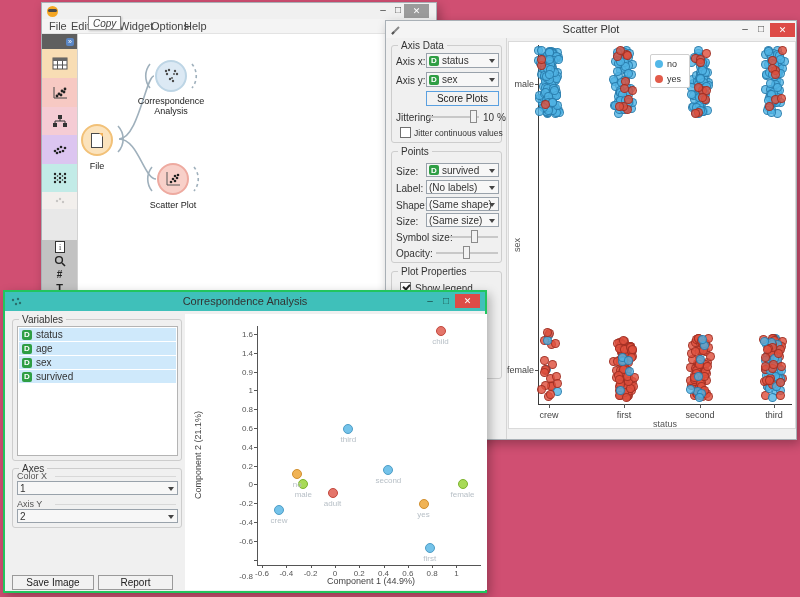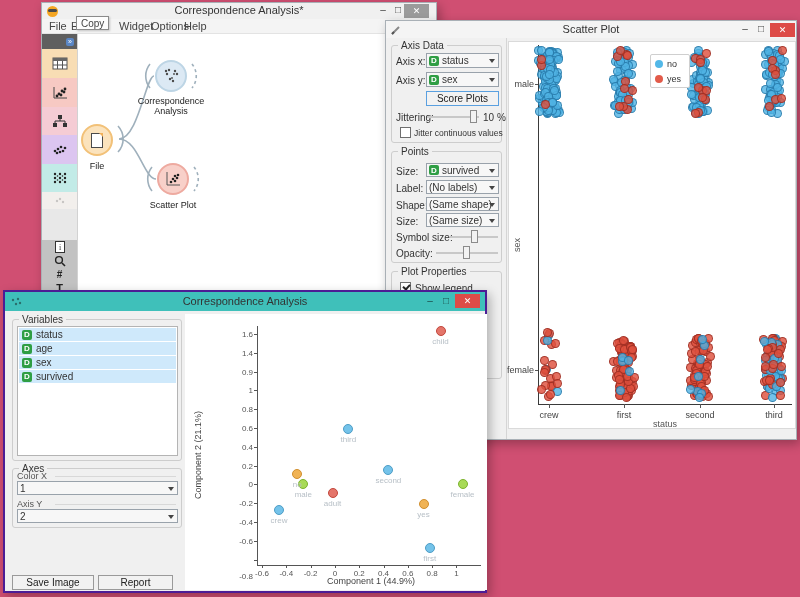--- a/index.html
+++ b/index.html
@@ -34,44 +34,43 @@
   .axisline { position:absolute; background:#3a3a3a; }
   .ticklab { position:absolute; font-size:8px; color:#555; white-space:nowrap; }
   .catlab { position:absolute; font-size:9px; color:#444; text-align:center; }
   .sdot { position:absolute; width:9px; height:9px; border-radius:50%; }
   .sdot.no { background:rgba(80,179,228,.8); border:1px solid rgba(38,120,168,.85); }
   .sdot.yes { background:rgba(222,80,62,.82); border:1px solid rgba(155,44,33,.85); }
   .cadot { position:absolute; width:10px; height:10px; border-radius:50%; }
   .calab { position:absolute; font-size:8px; color:#b7bfc6; transform:translateX(-50%); white-space:nowrap; }
   .rot { transform-origin:0 0; transform:rotate(-90deg); white-space:nowrap; position:absolute; }
   .listitem { position:relative; height:13px; margin-bottom:1px; display:flex; align-items:center; gap:4px; padding-left:3px; font-size:10px; background:#cfe9fb; }
-  #ca-win { border:2px solid #4c1d95; }
+  #ca-win { border:2px solid #22c55e; }
   #ca-win .titlebar { height:19px; background:#3fc0ba; }
   .toolglyph { font-size:10px; color:#222; font-weight:bold; }
 </style>
 </head>
 <body>
 
 <div class="win" id="main-win" style="left:41px; top:2px; width:396px; height:560px; z-index:1;">
   <div class="titlebar" style="background:#f0f0f0;">
     <span style="position:absolute; left:5px; top:3px; width:11px; height:11px; border-radius:50%; background:#f5a623; overflow:hidden;">
       <span style="position:absolute; left:1px; top:3px; width:9px; height:3px; background:#4a4a4a; border-radius:2px;"></span>
     </span>
-    <span class="title">Correspondence Analysis*</span>
     <span class="wbtn" style="left:334px;">–</span>
     <span class="wbtn" style="left:349px;">□</span>
     <span class="closebtn" style="left:362px; background:#9b9b9b;">✕</span>
   </div>
   <div class="menubar">
     <span class="mitem" style="left:7px;">File</span>
     <span class="mitem" style="left:29px;">Edit</span>
     <span class="mitem" style="left:77px;">Widget</span>
     <span class="mitem" style="left:109px;">Options</span>
     <span class="mitem" style="left:142px;">Help</span>
-    <div class="tooltip" style="left:34px; top:-3px;">Copy</div>
+    <div class="tooltip" style="left:46px; top:-3px;font-style:italic;">Copy</div>
   </div>
 
   <div class="toolbar">
     <div class="tile" style="height:15px; background:#5f5f5f; justify-content:flex-end; padding-right:3px;">
       <span style="background:#5b87c5; color:#fff; font-size:7px; line-height:8px; border-radius:2px; padding:0 2px;">»</span>
     </div>
     <div class="tile" style="height:29px; background:#f8ddb4;">
       <svg width="16" height="13">
           <rect x="1" y="1" width="14" height="11" fill="#fff" stroke="#555"></rect>
           <rect x="1" y="1" width="14" height="3" fill="#666"></rect>

